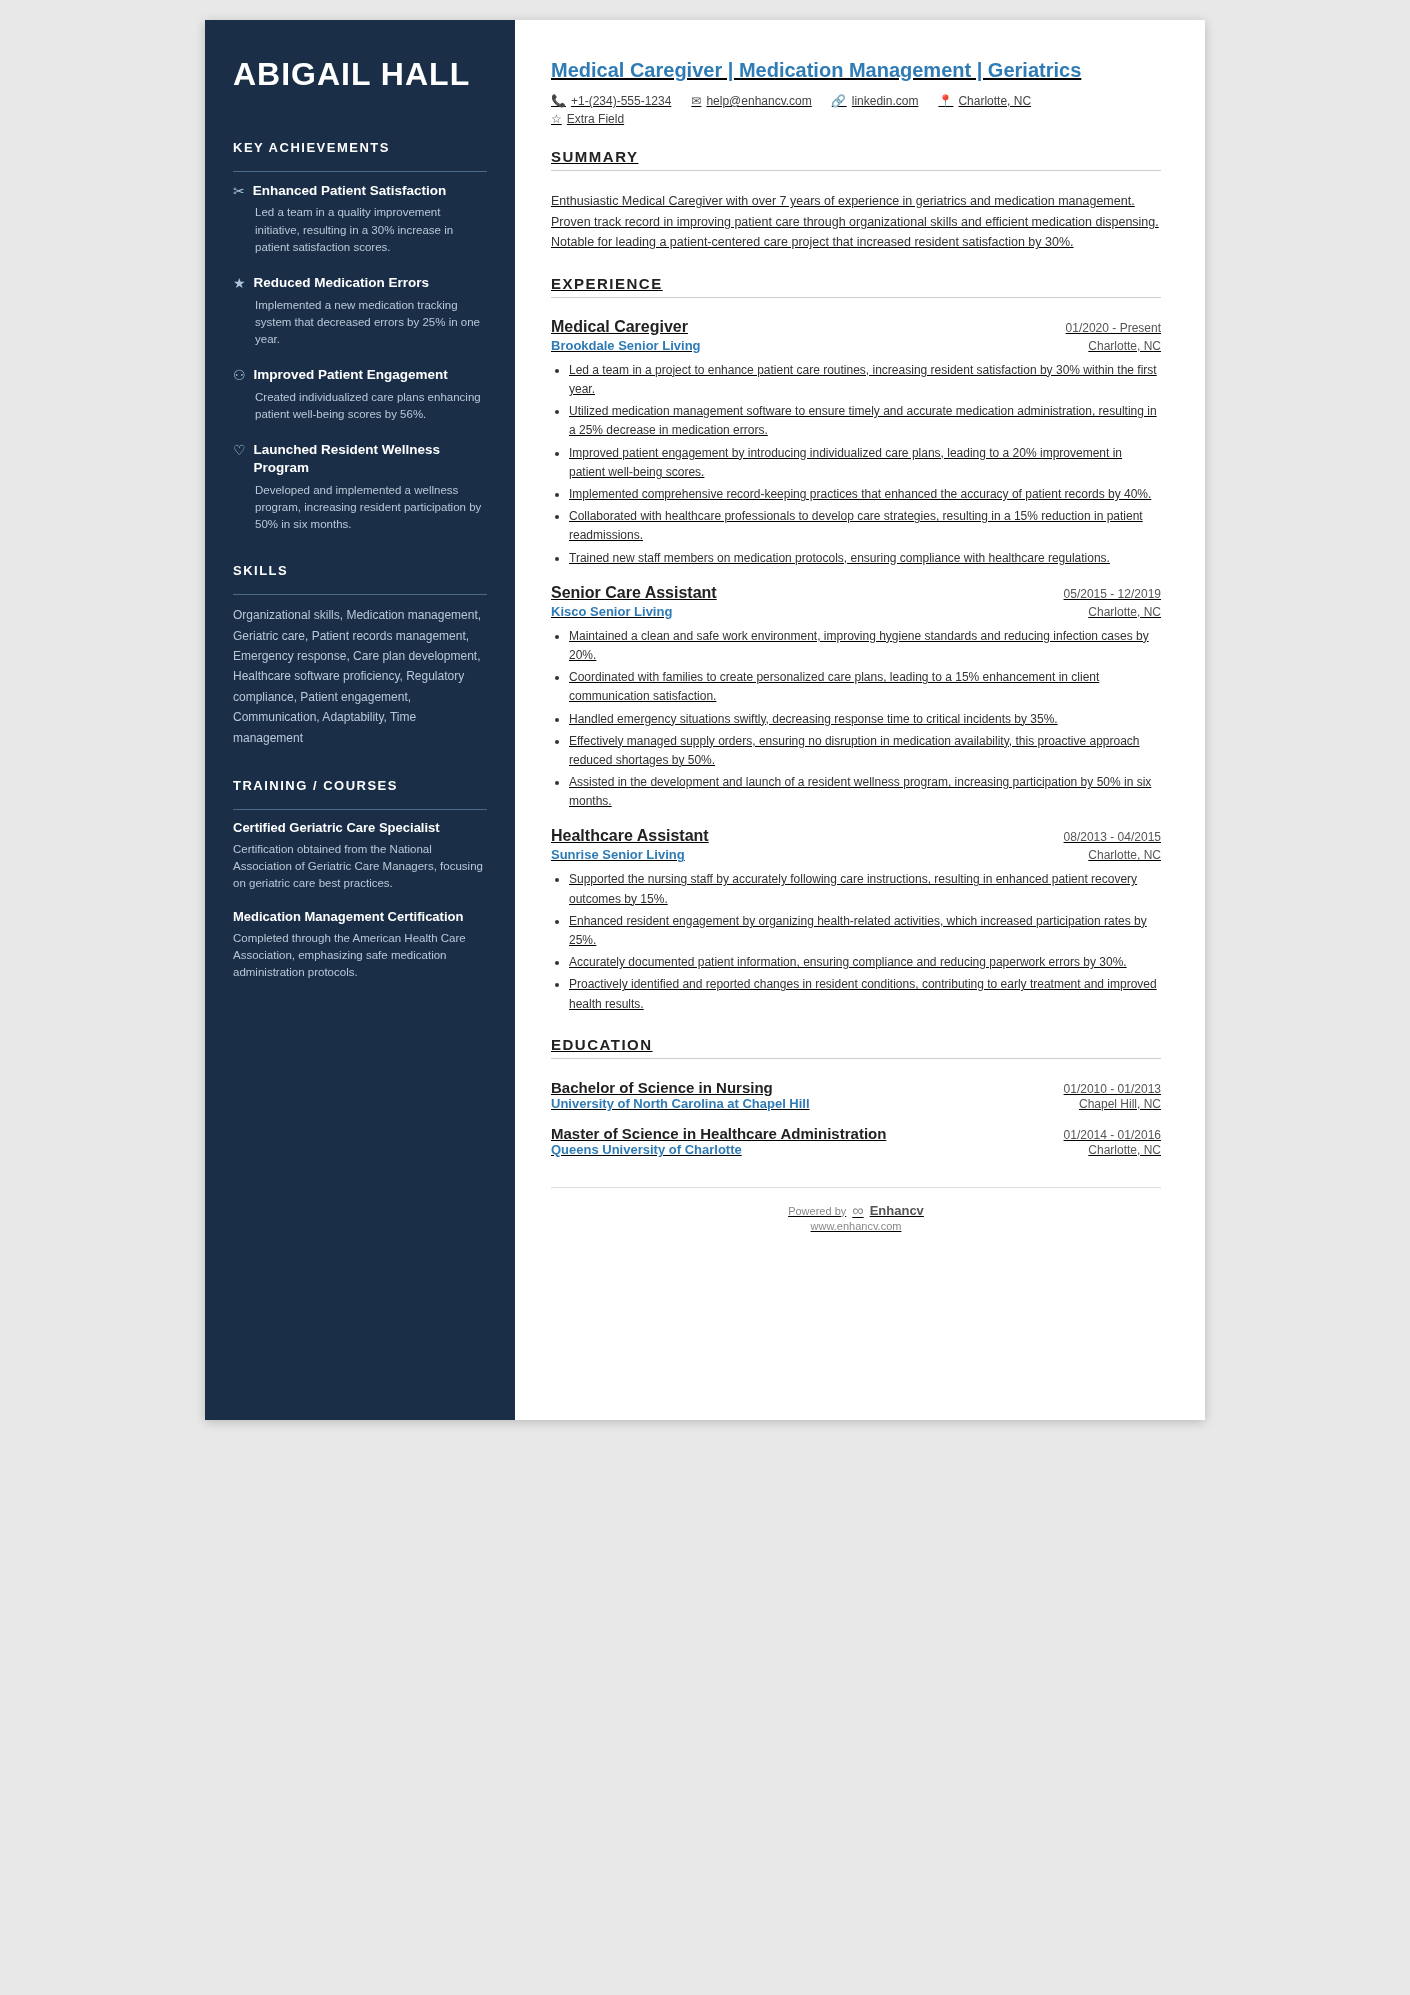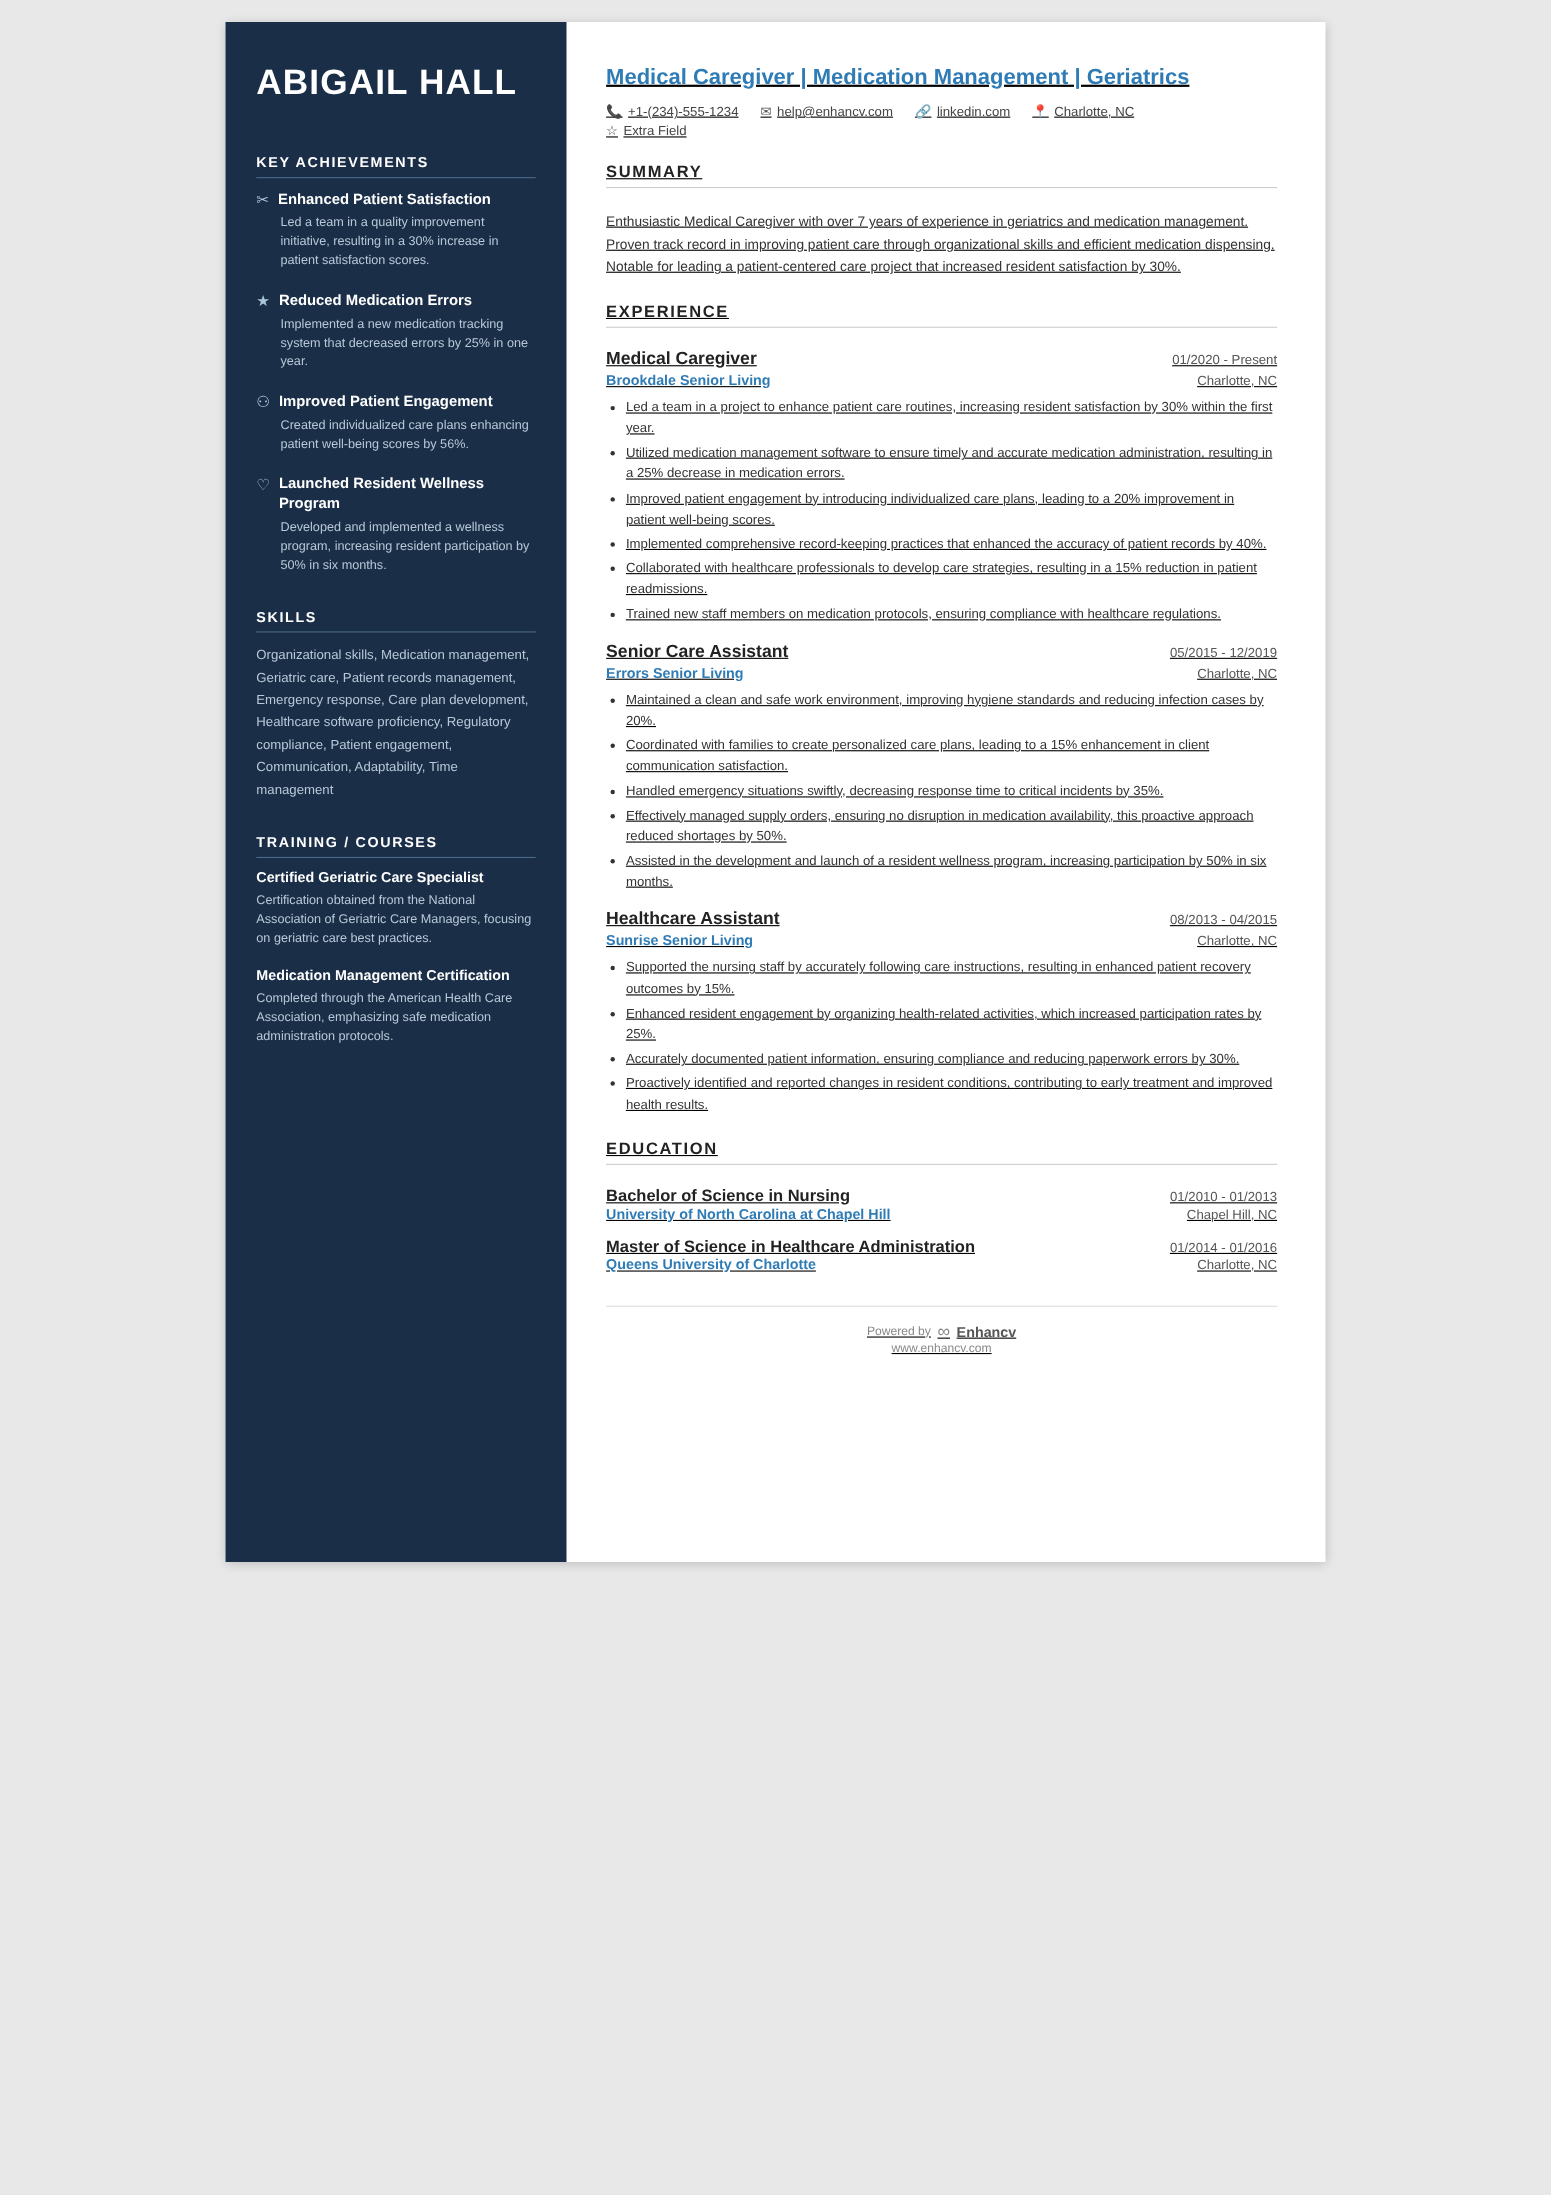--- a/index.html
+++ b/index.html
@@ -36,21 +36,21 @@
     }
     .sidebar-section-title {
       font-size: 13px;
       font-weight: 700;
       color: #fff;
       text-transform: uppercase;
       letter-spacing: 1.5px;
       margin-bottom: 10px;
       margin-top: 30px;
       border-bottom: 1.5px solid #4a6a8a;
-      padding-bottom: 6px;
+      padding-bottom: 16px;
     }
     .achievement-item {
       margin-bottom: 18px;
     }
     .achievement-header {
       display: flex;
       align-items: flex-start;
       gap: 8px;
       margin-bottom: 5px;
     }
@@ -353,21 +353,21 @@
         <li>Trained new staff members on medication protocols, ensuring compliance with healthcare regulations.</li>
       </ul>
     </div>
 
     <div>
       <div class="exp-job-row">
         <span class="exp-job-title">Senior Care Assistant</span>
         <span class="exp-date">05/2015 - 12/2019</span>
       </div>
       <div class="exp-company-row">
-        <span class="exp-company">Errors Senior Living</span>
+        <span class="exp-company">Kisco Senior Living</span>
         <span class="exp-location">Charlotte, NC</span>
       </div>
       <ul class="exp-bullets">
         <li>Maintained a clean and safe work environment, improving hygiene standards and reducing infection cases by 20%.</li>
         <li>Coordinated with families to create personalized care plans, leading to a 15% enhancement in client communication satisfaction.</li>
         <li>Handled emergency situations swiftly, decreasing response time to critical incidents by 35%.</li>
         <li>Effectively managed supply orders, ensuring no disruption in medication availability, this proactive approach reduced shortages by 50%.</li>
         <li>Assisted in the development and launch of a resident wellness program, increasing participation by 50% in six months.</li>
       </ul>
     </div>

